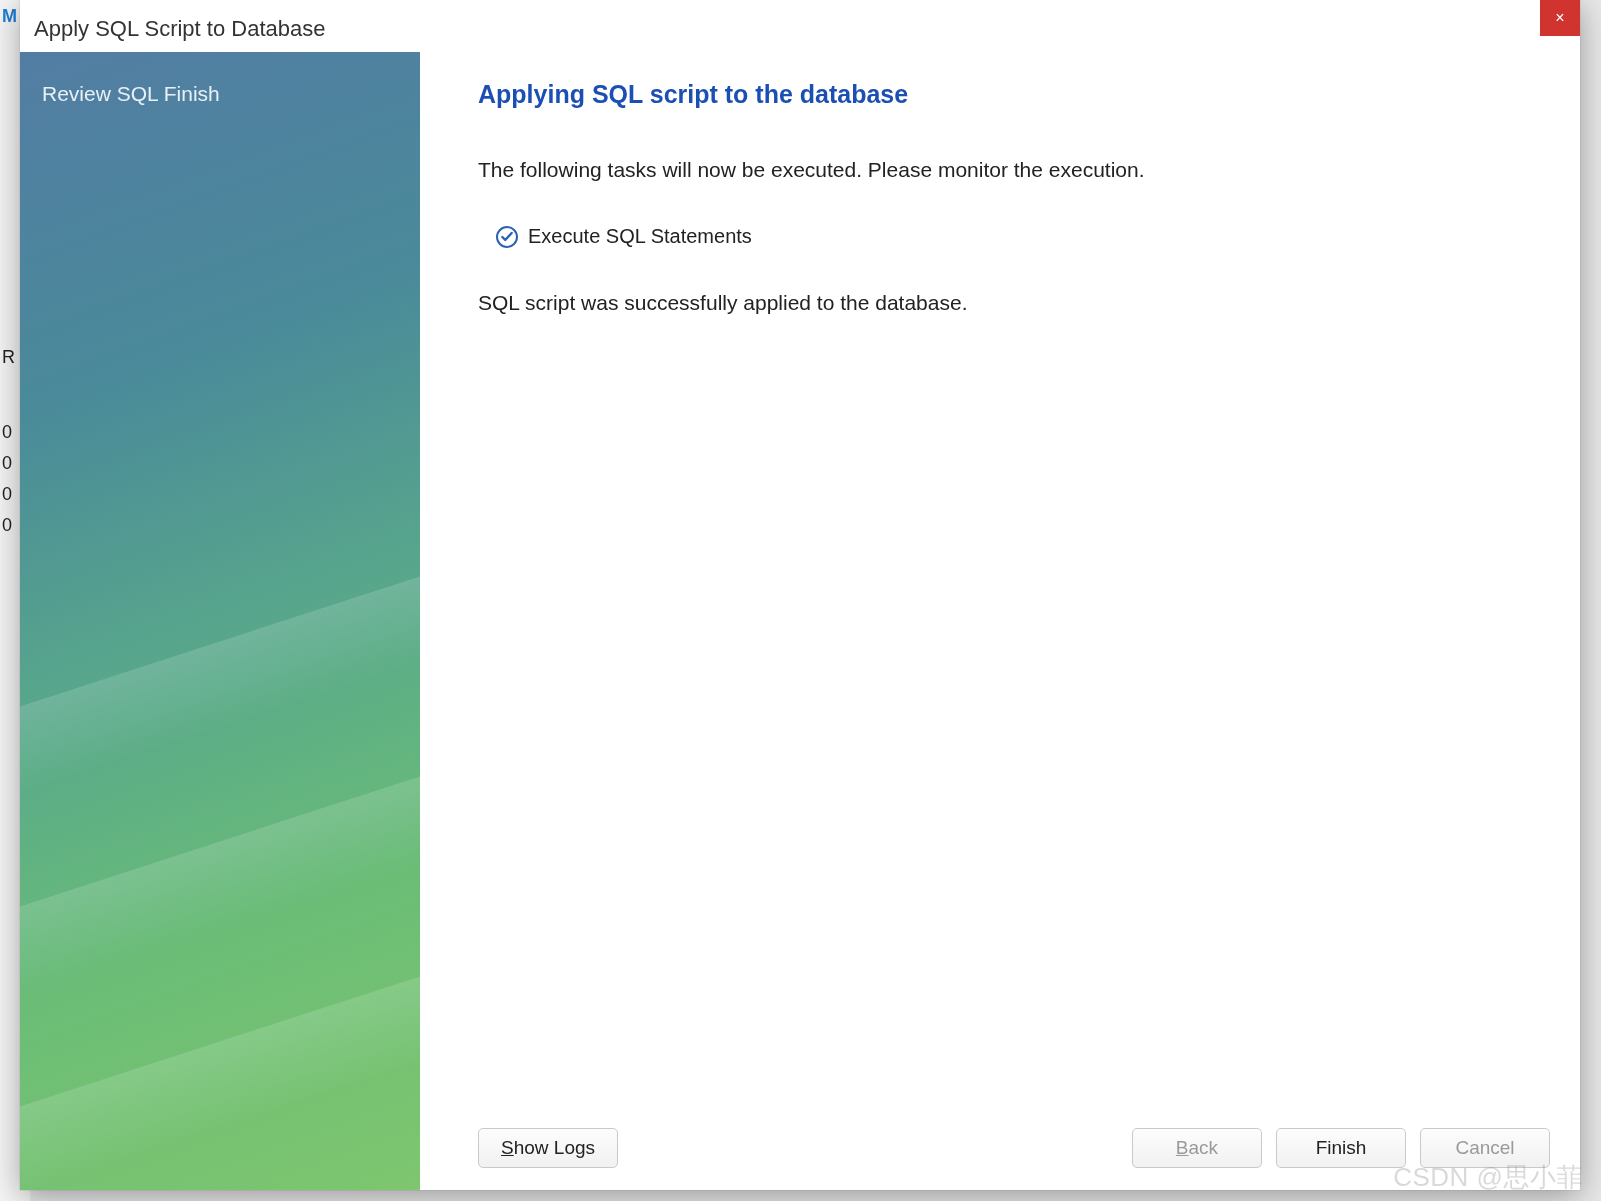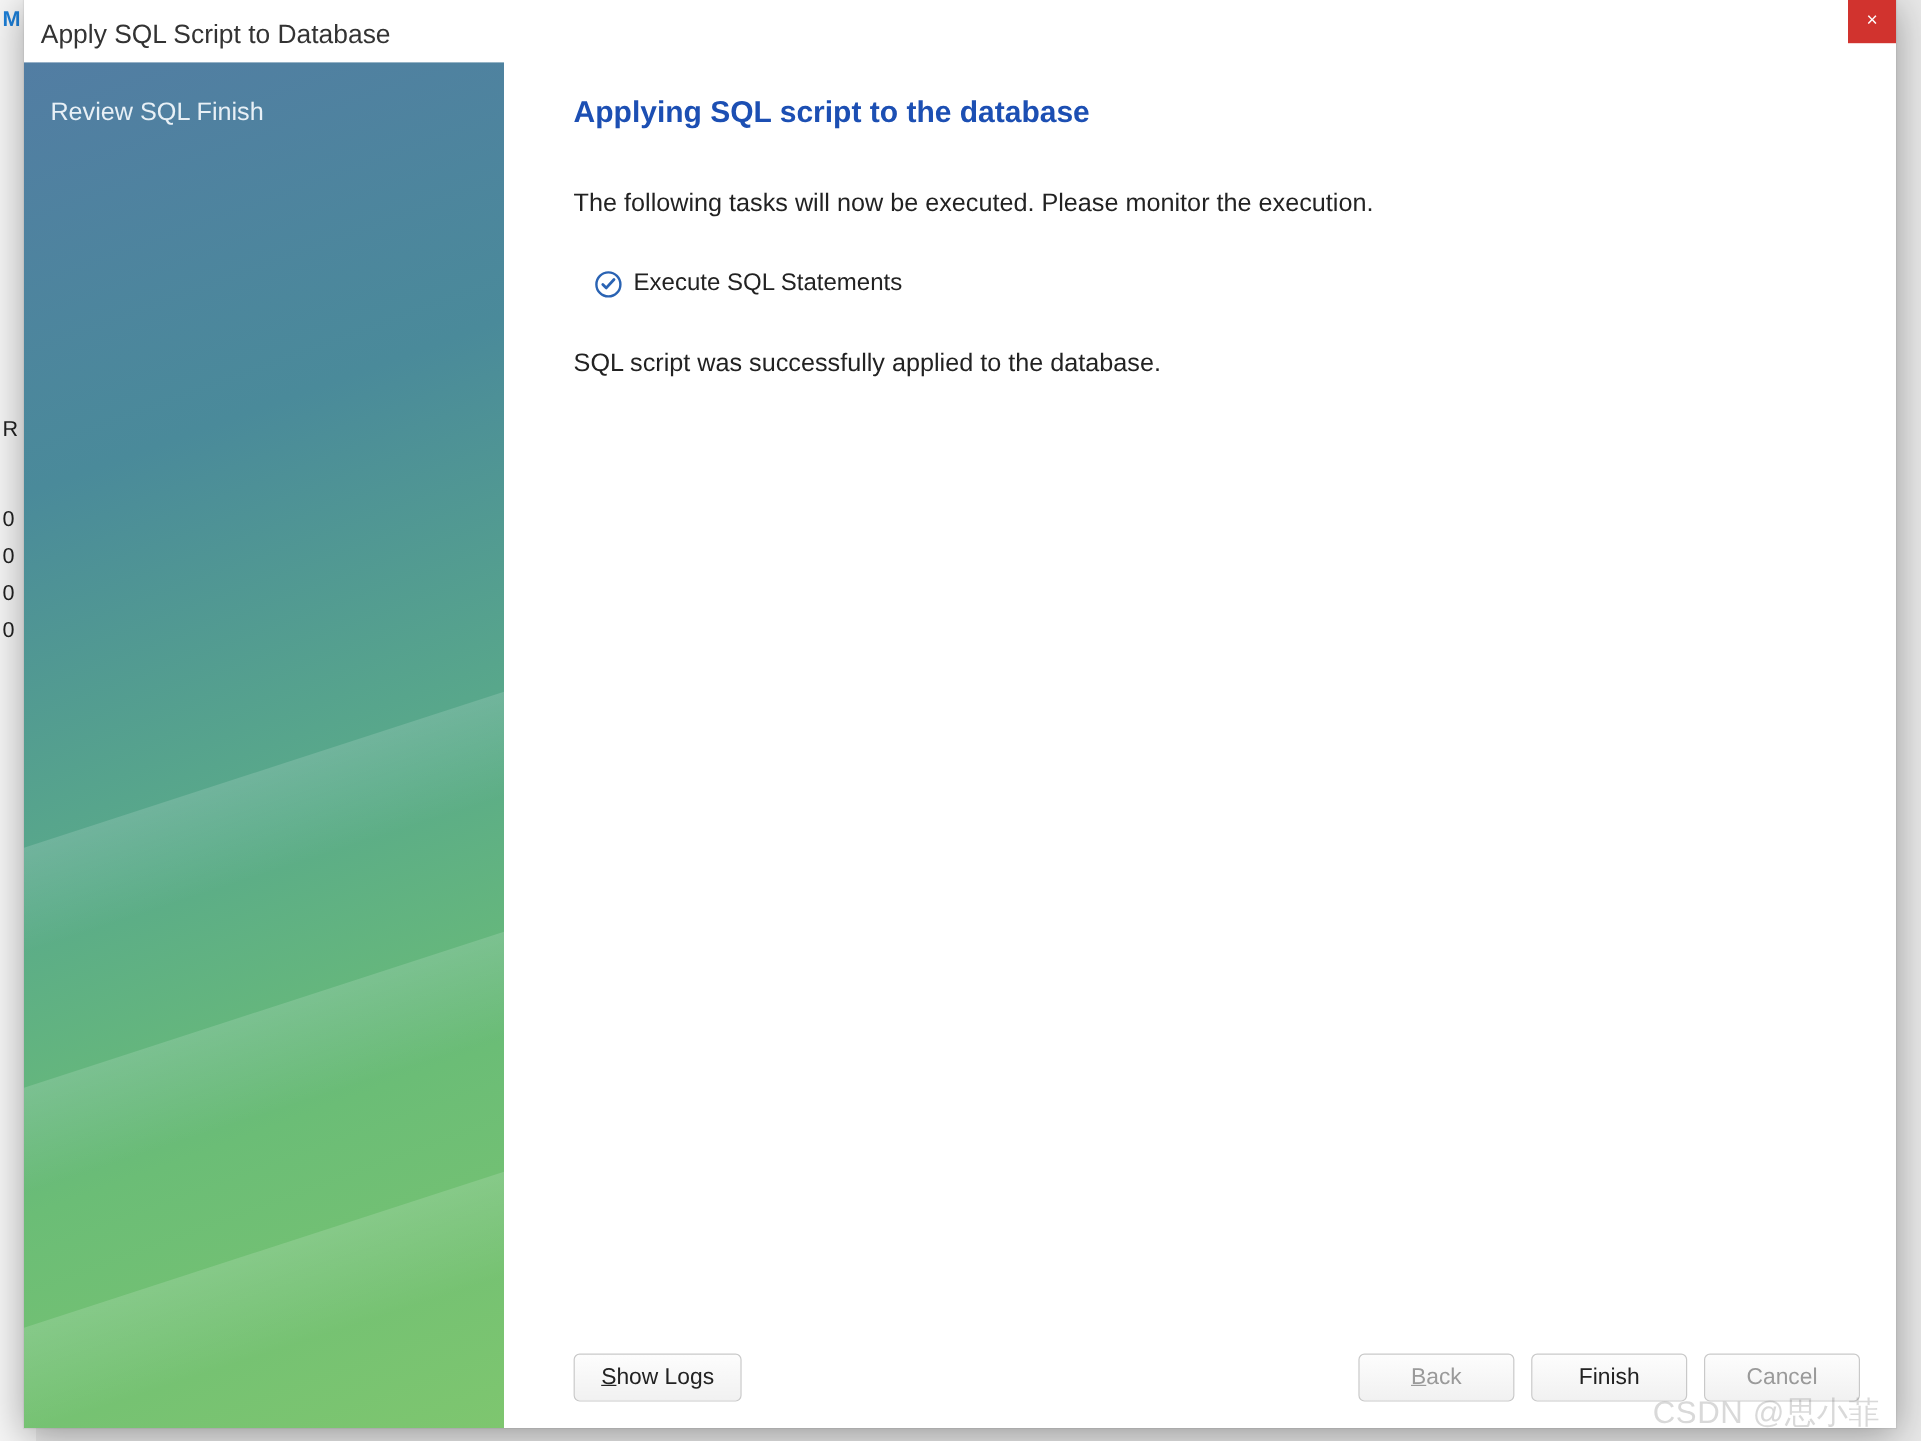--- a/index.html
+++ b/index.html
@@ -180,21 +180,21 @@
   .btn:first-child { margin-left: 0; }
   .btn.disabled {
     color: #9a9a9a;
     cursor: default;
   }
   .btn .ul { text-decoration: underline; }
 
   
   .watermark {
     position: absolute;
-    right: 34px;
+    right: 18px;
     bottom: 6px;
     font-size: 26px;
     color: rgba(120,120,120,0.28);
     font-family: Arial, sans-serif;
     letter-spacing: 0.5px;
     pointer-events: none;
   }
 </style>
 </head>
 <body>

